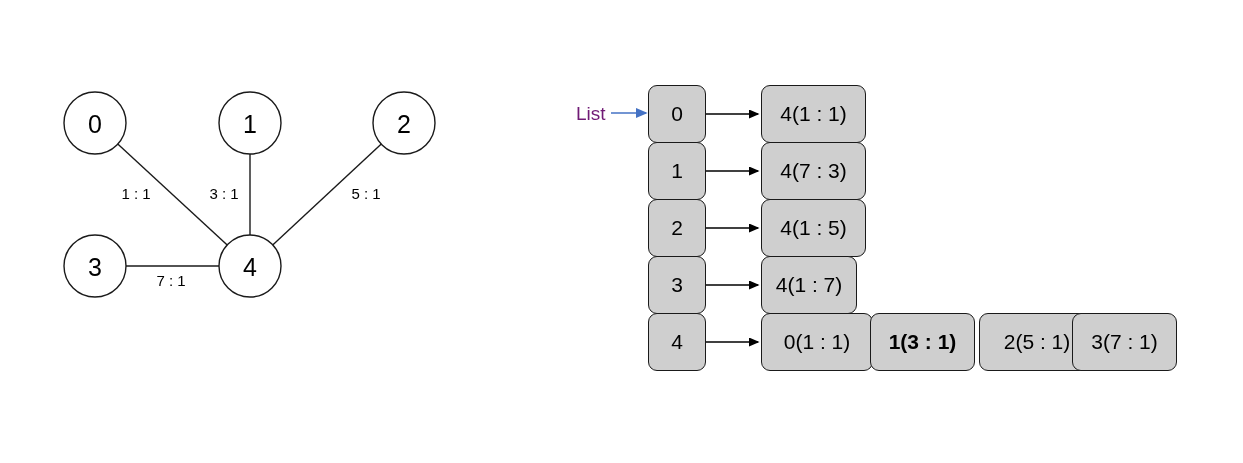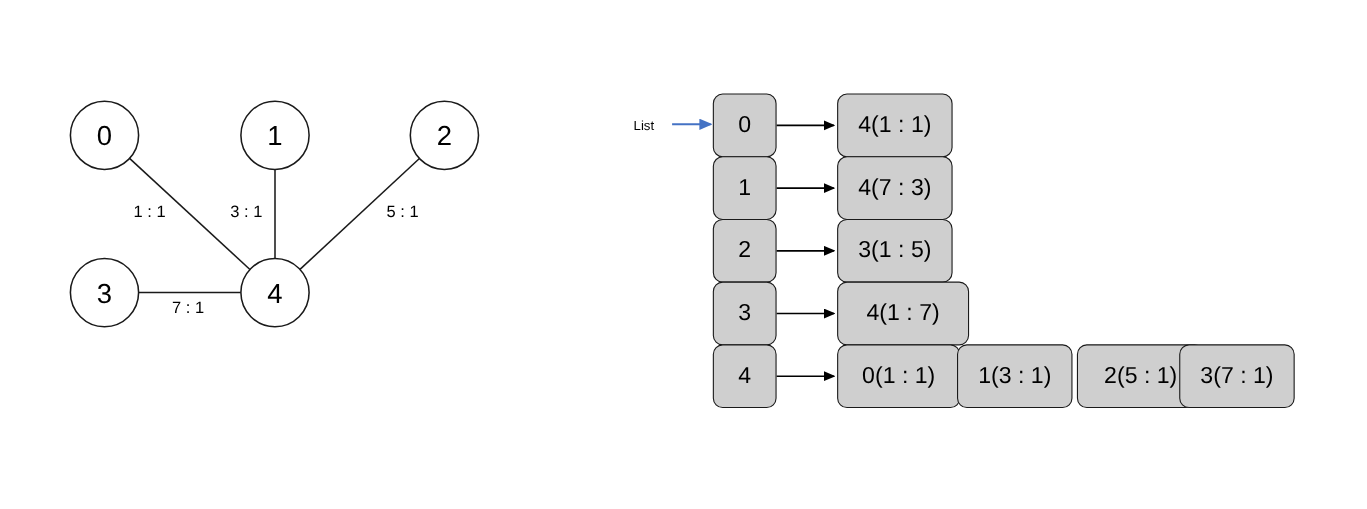--- a/index.html
+++ b/index.html
@@ -55,22 +55,22 @@
   .list-panel {
     position: absolute;
     left: 0; top: 0;
     width: 1243px;
     height: 463px;
   }
   .list-label {
     position: absolute;
     left: 576px;
     top: 104px;
-    font-size: 12px;
-    color: #000000;
+    font-size: 19px;
+    color: #701a75;
     line-height: 20px;
     white-space: nowrap;
   }
   .arrow-svg {
     position: absolute;
     left: 0; top: 0;
     width: 1243px;
     height: 463px;
     pointer-events: none;
   }
@@ -151,24 +151,24 @@
           <line x1="706" y1="342" x2="758" y2="342" stroke="#000000" stroke-width="1.5" marker-end="url(#arrowhead-black)"></line>
         </g>
     </svg>
 
     <div id="list-cells">
         <div class="cell index-cell" style="left: 648px; top: 85px;">0</div>
         <div class="cell value-cell" style="left: 761px; top: 85px; width: 105px;">4(1 : 1)</div>
         <div class="cell index-cell" style="left: 648px; top: 142px;">1</div>
         <div class="cell value-cell" style="left: 761px; top: 142px; width: 105px;">4(7 : 3)</div>
         <div class="cell index-cell" style="left: 648px; top: 199px;">2</div>
-        <div class="cell value-cell" style="left: 761px; top: 199px; width: 105px;">3(1 : 5)</div>
+        <div class="cell value-cell" style="left: 761px; top: 199px; width: 105px;">4(1 : 5)</div>
         <div class="cell index-cell" style="left: 648px; top: 256px;">3</div>
-        <div class="cell value-cell" style="left: 761px; top: 256px; width: 120px;">4(1 : 7)</div>
+        <div class="cell value-cell" style="left: 761px; top: 256px; width: 96px;">4(1 : 7)</div>
         <div class="cell index-cell" style="left: 648px; top: 313px;">4</div>
         <div class="cell value-cell" style="left: 761px; top: 313px; width: 112px;">0(1 : 1)</div>
-        <div class="cell value-cell" style="left: 870px; top: 313px; width: 105px;">1(3 : 1)</div>
+        <div class="cell value-cell" style="left: 870px; top: 313px; width: 105px; font-weight: bold;">1(3 : 1)</div>
         <div class="cell value-cell" style="left: 979px; top: 313px; width: 116px;">2(5 : 1)</div>
         <div class="cell value-cell" style="left: 1072px; top: 313px; width: 105px;">3(7 : 1)</div>
       </div>
   </div>
 
 </div>
 
 </body></html>

